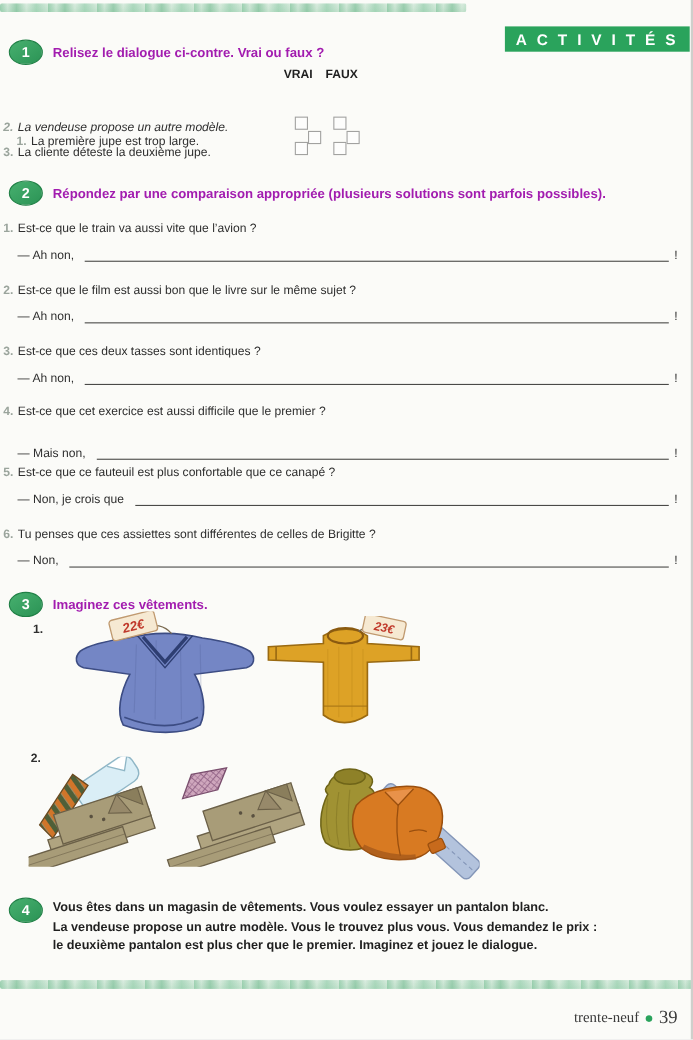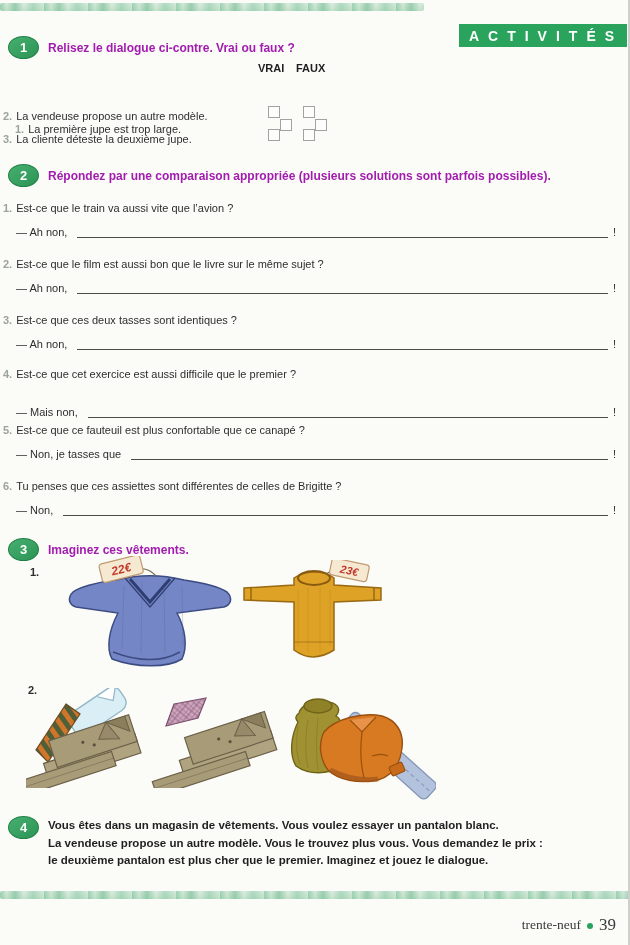--- a/index.html
+++ b/index.html
@@ -69,21 +69,21 @@
   <div class="abs ex-title" style="top:41px;left:48px;">Relisez le dialogue ci-contre. Vrai ou faux ?</div>
 
   <div class="abs vf-head" style="top:62px;left:258px;">VRAI</div>
   <div class="abs vf-head" style="top:62px;left:296px;">FAUX</div>
 
   <div class="abs" style="top:83px;left:15px;right:0;height:14px;margin-top:36px;">
     <span class="itm"><span class="inum">1.</span><span>La première jupe est trop large.</span></span>
     <span class="checkbox" style="left:265px;"></span>
     <span class="checkbox" style="left:300px;"></span>
   </div>
-  <div class="abs" style="top:106px;left:3px;right:0;height:14px;">
+  <div class="abs" style="top:106px;left:3px;right:0;height:14px;font-style:italic;">
     <span class="itm"><span class="inum">2.</span><span>La vendeuse propose un autre modèle.</span></span>
     <span class="checkbox" style="left:265px;"></span>
     <span class="checkbox" style="left:300px;"></span>
   </div>
   <div class="abs" style="top:129px;left:3px;right:0;height:14px;">
     <span class="itm"><span class="inum">3.</span><span>La cliente déteste la deuxième jupe.</span></span>
     <span class="checkbox" style="left:265px;"></span>
     <span class="checkbox" style="left:300px;"></span>
   </div>
 
@@ -113,21 +113,21 @@
 
   <div class="abs itm" style="top:368px;left:3px;"><span class="inum">4.</span><span>Est-ce que cet exercice est aussi difficile que le premier ?</span></div>
   <div class="abs a-row" style="top:404px;left:16px;right:12px;">
     <span class="a-prefix">— Mais non,</span>
     <span class="blank"></span>
     <span class="excl">!</span>
   </div>
 
   <div class="abs itm" style="top:424px;left:3px;"><span class="inum">5.</span><span>Est-ce que ce fauteuil est plus confortable que ce canapé ?</span></div>
   <div class="abs a-row" style="top:446px;left:16px;right:12px;">
-    <span class="a-prefix">— Non, je tasses que</span>
+    <span class="a-prefix">— Non, je crois que</span>
     <span class="blank"></span>
     <span class="excl">!</span>
   </div>
 
   <div class="abs itm" style="top:480px;left:3px;"><span class="inum">6.</span><span>Tu penses que ces assiettes sont différentes de celles de Brigitte ?</span></div>
   <div class="abs a-row" style="top:502px;left:16px;right:12px;">
     <span class="a-prefix">— Non,</span>
     <span class="blank"></span>
     <span class="excl">!</span>
   </div>

